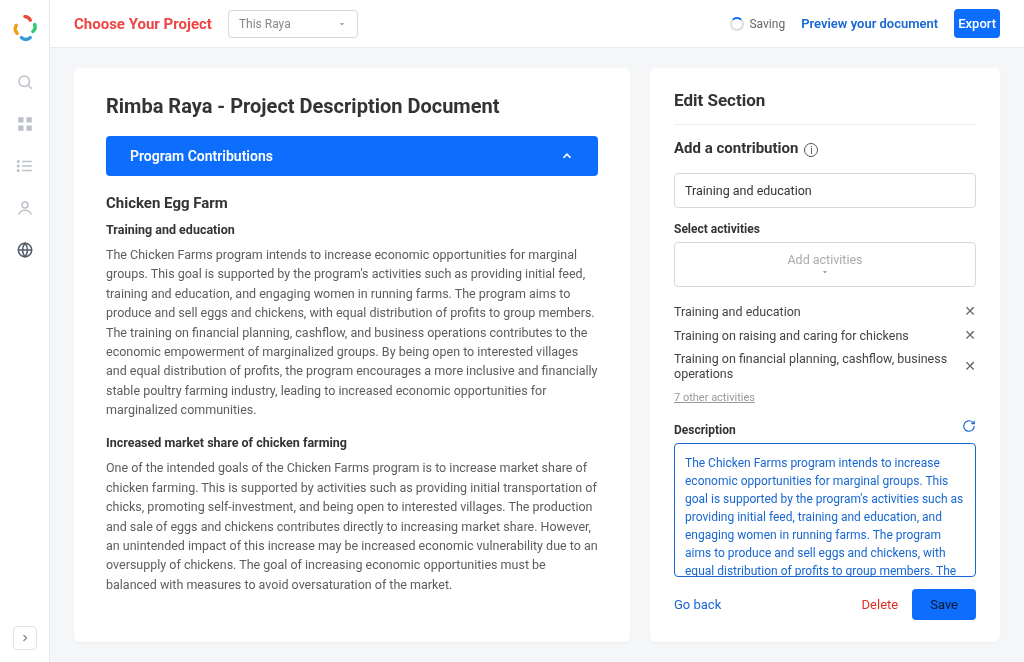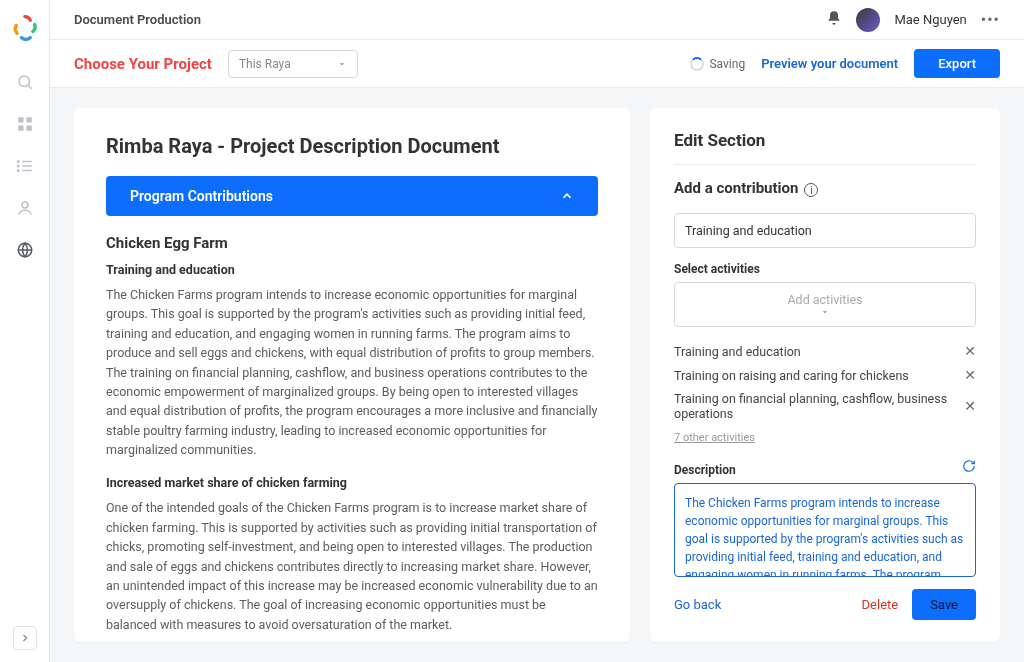--- a/index.html
+++ b/index.html
@@ -21,21 +21,21 @@
     .username { font-size: 13px; color: #333; }
     .more-icon { color: #666; cursor: pointer; font-size: 16px; letter-spacing: 1px; }
     
     .subbar { height: 48px; background: #fff; display: flex; align-items: center; padding: 0 24px; border-bottom: 1px solid #ececec; gap: 16px; }
     .subbar-label { font-size: 15px; font-weight: 700; color: #ef4444; }
     .project-select { border: 1px solid #d8d8d8; border-radius: 4px; padding: 6px 10px; font-size: 12px; color: #888; width: 130px; display: flex; justify-content: space-between; align-items: center; cursor: pointer; background: #fff; }
     .subbar-spacer { flex: 1; }
     .saving { display: flex; align-items: center; gap: 5px; font-size: 12px; color: #666; }
     .spinner { width: 14px; height: 14px; border: 2px solid #ddd; border-top: 2px solid #0d6efd; border-radius: 50%; }
     .preview-link { color: #1967d2; font-size: 13px; font-weight: 600; cursor: pointer; }
-    .export-btn { background: #0d6efd; color: #fff; border: none; padding: 7px 24px; border-radius: 4px; font-size: 13px; font-weight: 500; cursor: pointer; }
+    .export-btn { background: #0d6efd; color: #fff; border: none; padding: 7px 4px; border-radius: 4px; font-size: 13px; font-weight: 500; cursor: pointer; }
     
     .content-area { flex: 1; display: flex; padding: 20px 24px; gap: 20px; overflow: hidden; }
     .doc-panel { flex: 1; background: #fff; border-radius: 6px; padding: 26px 32px; box-shadow: 0 1px 2px rgba(0,0,0,.04); overflow-y: auto; }
     .doc-title { font-size: 20px; font-weight: 700; color: #333; margin-bottom: 18px; }
     .accordion-header { background: #0d6efd; color: #fff; padding: 12px 24px; border-radius: 4px; font-size: 14px; font-weight: 600; display: flex; justify-content: space-between; align-items: center; cursor: pointer; margin-bottom: 18px; }
     .section-h3 { font-size: 15px; font-weight: 700; color: #333; margin-bottom: 10px; }
     .section-h4 { font-size: 12.5px; font-weight: 700; color: #333; margin-bottom: 8px; }
     .section-p { font-size: 12.5px; color: #5d5d5d; line-height: 1.55; margin-bottom: 16px; }
     
     .edit-panel { width: 350px; background: #fff; border-radius: 6px; padding: 22px 24px; box-shadow: 0 1px 2px rgba(0,0,0,.04); display: flex; flex-direction: column; overflow: hidden; }
@@ -111,33 +111,20 @@
   </div>
   <div class="rail-spacer"></div>
   <div class="rail-expand">
     <svg width="12" height="12" viewBox="0 0 24 24" fill="none" stroke="currentColor" stroke-width="2.5">
         <polyline points="9 18 15 12 9 6"></polyline>
       </svg>
   </div>
 </div>
 
 <div class="main-col">
-  <div class="topbar">
-    <div class="topbar-title">Document Production</div>
-    <div class="topbar-right">
-      <span class="bell-icon">
-        <svg width="16" height="16" viewBox="0 0 24 24" fill="currentColor">
-            <path d="M12 2a6 6 0 0 0-6 6v4l-2 3v1h16v-1l-2-3V8a6 6 0 0 0-6-6zm0 20a2.5 2.5 0 0 0 2.5-2.5h-5A2.5 2.5 0 0 0 12 22z"></path>
-          </svg>
-      </span>
-      <div class="avatar"></div>
-      <span class="username">Mae Nguyen</span>
-      <span class="more-icon">•••</span>
-    </div>
-  </div>
 
   <div class="subbar">
     <span class="subbar-label">Choose Your Project</span>
     <div class="project-select">
       <span>This Raya</span>
       <svg width="10" height="10" viewBox="0 0 24 24" fill="#888">
           <path d="M7 10l5 5 5-5z"></path>
         </svg>
     </div>
     <div class="subbar-spacer"></div>

